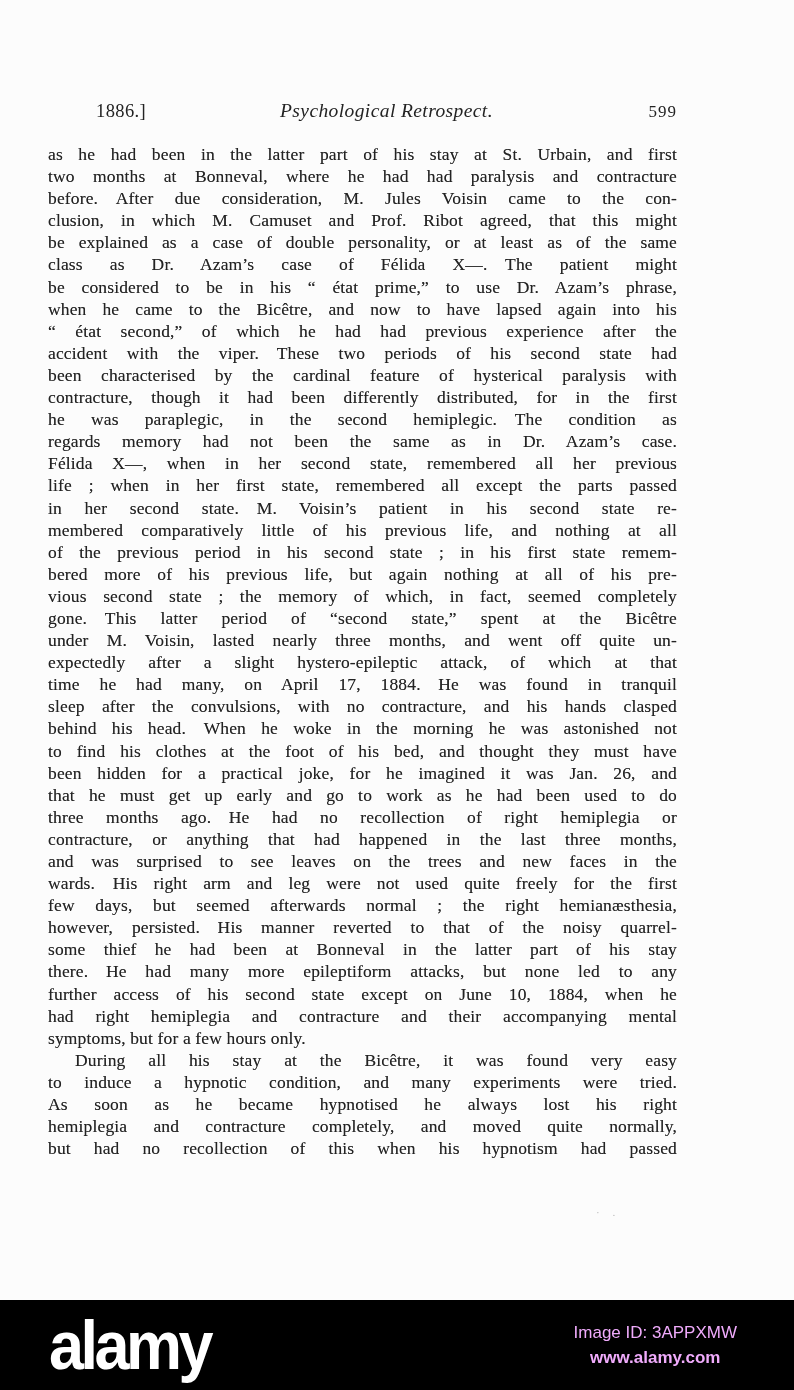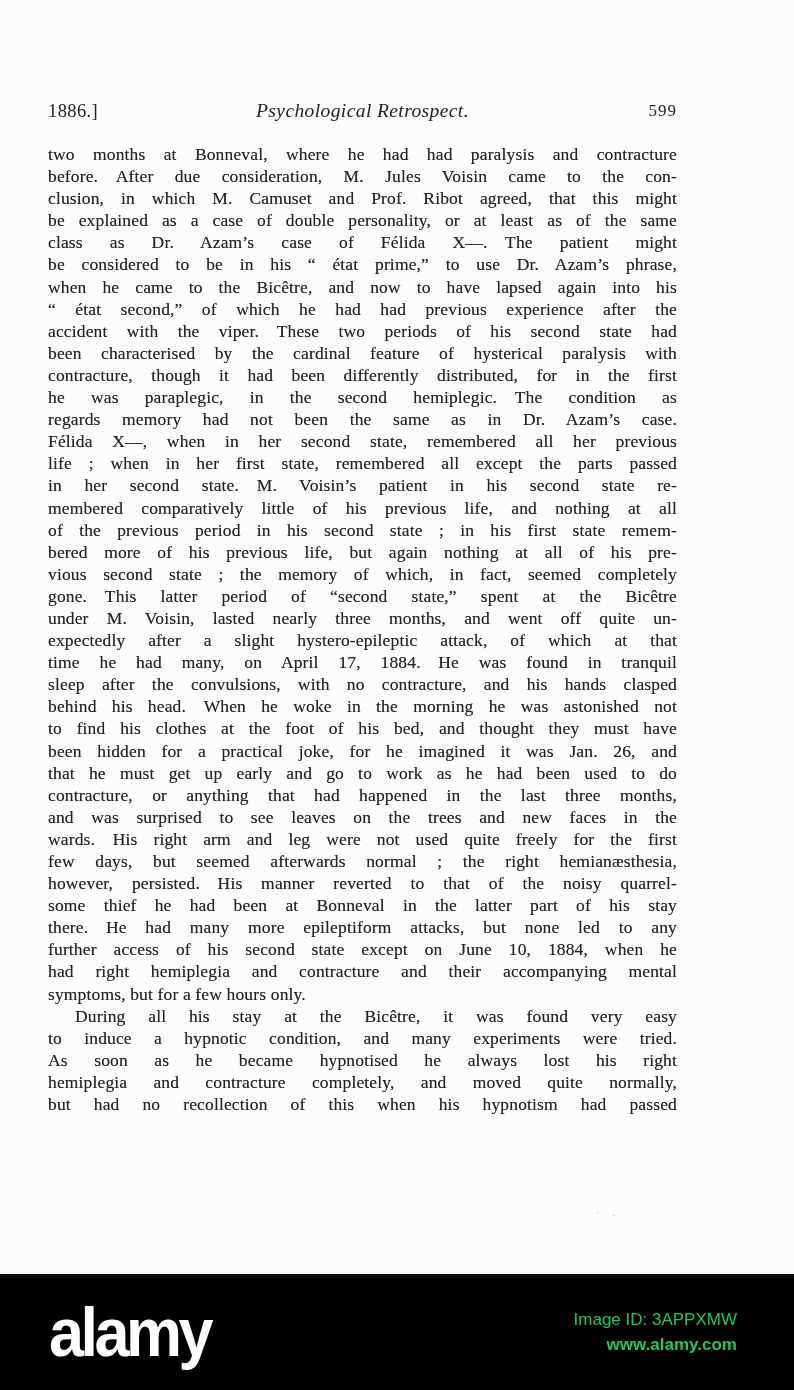--- a/index.html
+++ b/index.html
@@ -18,22 +18,23 @@
   .paper {
     box-sizing: border-box;
     width: 794px; height: 1300px;
     padding: 100px 117px 0 48px;
     background: #fcfcfc;
     color: #232323;
     overflow: hidden;
   }
   .page-header {
     display: flex;
-    align-items: center;
+    align-items: flex-end;
     margin-bottom: 21px;
+    margin-left: 48px;
   }
   .hdr-year {
     width: 92px;
     font-size: 18.5px;
     letter-spacing: 0.4px;
   }
   .hdr-title {
     flex: 1;
     text-align: center;
     font-style: italic;
@@ -62,57 +63,58 @@
   .speck {
     position: absolute;
     left: 596px; top: 1206px;
     color: #b9b9b9;
     font-size: 11px;
     letter-spacing: 6px;
   }
   .footer-bar {
     position: absolute;
     left: 0; bottom: 0;
-    width: 794px; height: 116px;
+    width: 794px; height: 90px;
     background: #000000;
     display: flex;
     align-items: center;
     justify-content: space-between;
     box-sizing: border-box;
     padding: 0 57px 0 49px;
   }
   .alamy-logo {
     color: #ffffff;
     font-family: "Liberation Sans", "DejaVu Sans", sans-serif;
     font-weight: bold;
     font-size: 63px;
     letter-spacing: -3.5px;
     line-height: 1;
     transform: scaleY(1.08);
   }
   .footer-right {
-    text-align: right;
-    color: #22c55e;
+    text-align: center;
+    color: #f0abfc;
     font-family: "Liberation Sans", "DejaVu Sans", sans-serif;
     font-size: 17px;
     line-height: 25px;
   }
   .footer-right .site { font-weight: bold; display: block; }
 </style>
 </head>
 <body>
 
 <div class="scan">
   <div class="paper">
     <div class="page-header">
       <span class="hdr-year">1886.]</span>
       <span class="hdr-title">Psychological Retrospect.</span>
       <span class="hdr-num">599</span>
     </div>
     <div class="body-text">
+        <div class="line">as he had been in the latter part of his stay at St. Urbain, and first</div>
         <div class="line">two months at Bonneval, where he had had paralysis and contracture</div>
         <div class="line">before. After due consideration, M. Jules Voisin came to the con-</div>
         <div class="line">clusion, in which M. Camuset and Prof. Ribot agreed, that this might</div>
         <div class="line">be explained as a case of double personality, or at least as of the same</div>
         <div class="line">class as Dr. Azam’s case of Félida X—. The patient might</div>
         <div class="line">be considered to be in his “ état prime,” to use Dr. Azam’s phrase,</div>
         <div class="line">when he came to the Bicêtre, and now to have lapsed again into his</div>
         <div class="line">“ état second,” of which he had had previous experience after the</div>
         <div class="line">accident with the viper. These two periods of his second state had</div>
         <div class="line">been characterised by the cardinal feature of hysterical paralysis with</div>
@@ -128,20 +130,21 @@
         <div class="line">vious second state ; the memory of which, in fact, seemed completely</div>
         <div class="line">gone. This latter period of “second state,” spent at the Bicêtre</div>
         <div class="line">under M. Voisin, lasted nearly three months, and went off quite un-</div>
         <div class="line">expectedly after a slight hystero-epileptic attack, of which at that</div>
         <div class="line">time he had many, on April 17, 1884. He was found in tranquil</div>
         <div class="line">sleep after the convulsions, with no contracture, and his hands clasped</div>
         <div class="line">behind his head. When he woke in the morning he was astonished not</div>
         <div class="line">to find his clothes at the foot of his bed, and thought they must have</div>
         <div class="line">been hidden for a practical joke, for he imagined it was Jan. 26, and</div>
         <div class="line">that he must get up early and go to work as he had been used to do</div>
+        <div class="line">three months ago. He had no recollection of right hemiplegia or</div>
         <div class="line">contracture, or anything that had happened in the last three months,</div>
         <div class="line">and was surprised to see leaves on the trees and new faces in the</div>
         <div class="line">wards. His right arm and leg were not used quite freely for the first</div>
         <div class="line">few days, but seemed afterwards normal ; the right hemianæsthesia,</div>
         <div class="line">however, persisted. His manner reverted to that of the noisy quarrel-</div>
         <div class="line">some thief he had been at Bonneval in the latter part of his stay</div>
         <div class="line">there. He had many more epileptiform attacks, but none led to any</div>
         <div class="line">further access of his second state except on June 10, 1884, when he</div>
         <div class="line">had right hemiplegia and contracture and their accompanying mental</div>
         <div class="line no-stretch">symptoms, but for a few hours only.</div>

